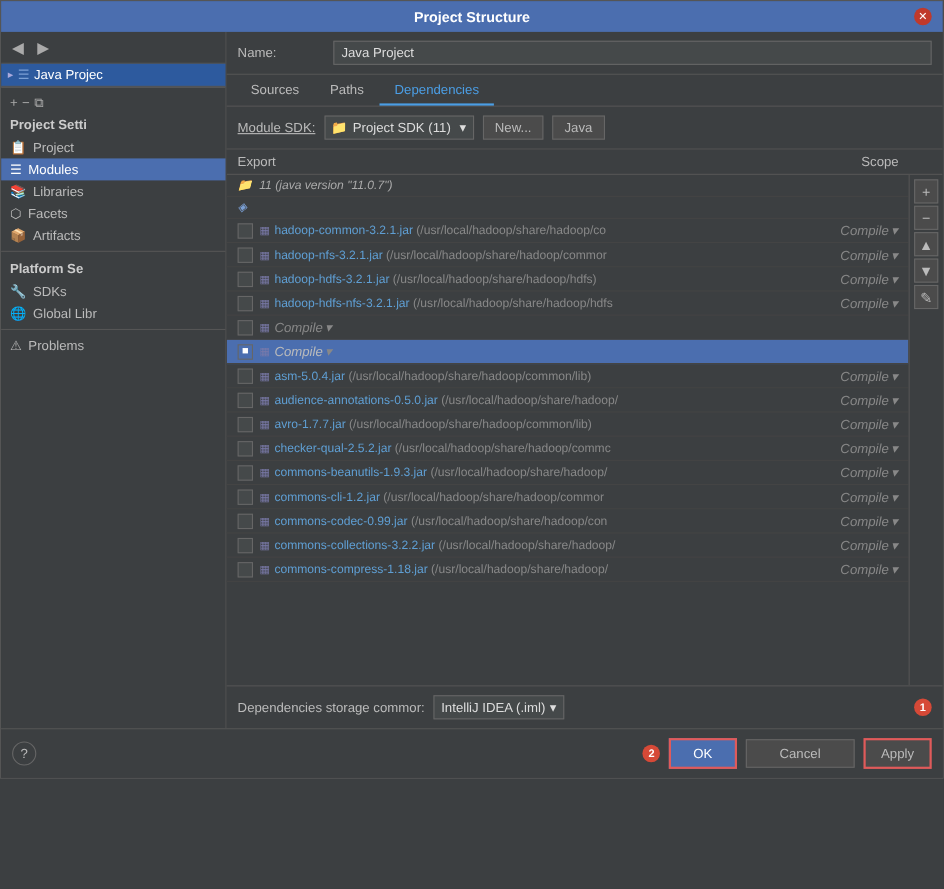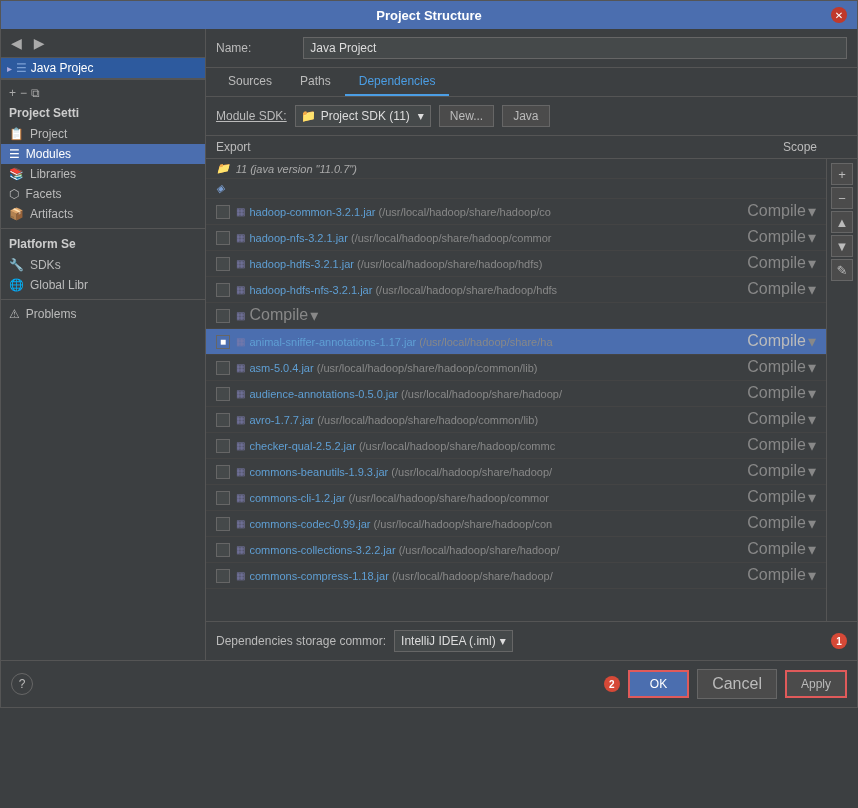--- a/index.html
+++ b/index.html
@@ -249,25 +249,26 @@
       overflow: hidden;
       text-overflow: ellipsis;
       white-space: nowrap;
     }
     
     .dep-name .jar-name { color: #5f9fd4; }
     .dep-name .jar-path { color: #888; }
     
     .dep-scope {
       color: #888;
-      font-size: 16px;
+      font-size: 12px;
       display: flex;
       align-items: flex-start;
       gap: 2px;
       flex-shrink: 0;
+      font-style: italic;
     }
     
     .compile-selected { color: #bbb; }
     
     .side-buttons {
       display: flex;
       flex-direction: column;
       padding: 4px;
       gap: 2px;
       background: #3c3f41;
@@ -359,23 +360,23 @@
       font-size: 12px;
       display: flex;
       align-items: center;
       gap: 6px;
     }
     
     .btn-cancel {
       background: #4b4b4b;
       border: 1px solid #666;
       color: #bbb;
-      padding: 5px 14px;
-      cursor: pointer;
-      font-size: 16px;
+      padding: 5px 30px;
+      cursor: pointer;
+      font-size: 12px;
     }
     
     .btn-apply {
       background: #4b4b4b;
       border: 2px solid #e05a5a;
       color: #bbb;
       padding: 5px 14px;
       cursor: pointer;
       font-size: 12px;
     }
@@ -557,21 +558,20 @@
                 <div class="dep-scope">
                   <span class="">Compile</span>
                   <span style="cursor:pointer;">▾</span>
                 </div>
               </div>
               <div class="dep-row selected">
                 <div class="dep-checkbox checked">
                   <span style="color:white;font-size:10px;">■</span>
                 </div>
                 <span class="dep-icon" style="color: rgb(122, 122, 170);">▦</span>
-                <span class="dep-name"><span class="jar-name">animal-sniffer-annotations-1.17.jar</span><span class="jar-path"> (/usr/local/hadoop/share/ha</span></span>
                 <div class="dep-scope">
                   <span class="compile-selected">Compile</span>
                   <span style="cursor:pointer;">▾</span>
                 </div>
               </div>
               <div class="dep-row">
                 <div class="dep-checkbox"></div>
                 <span class="dep-icon" style="color: rgb(122, 122, 170);">▦</span>
                 <span class="dep-name"><span class="jar-name">asm-5.0.4.jar</span><span class="jar-path"> (/usr/local/hadoop/share/hadoop/common/lib)</span></span>
                 <div class="dep-scope">

